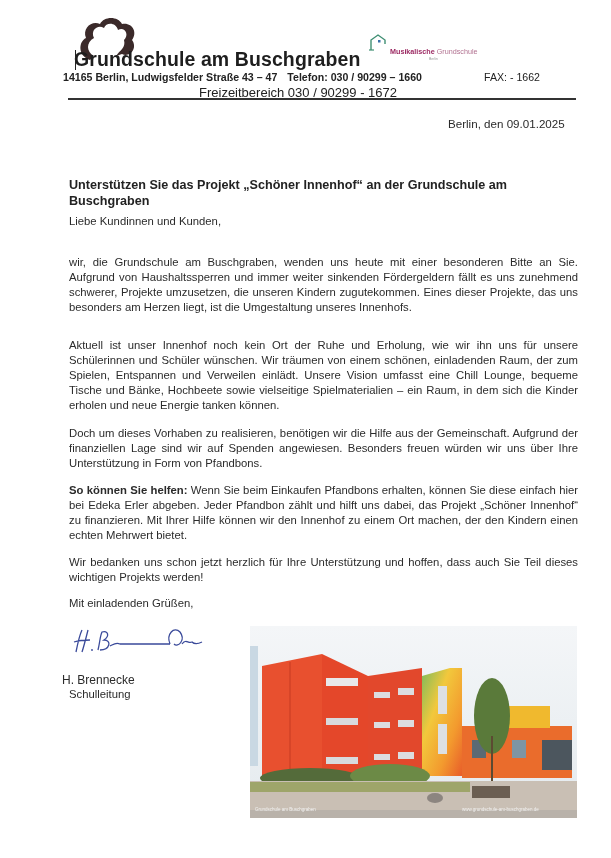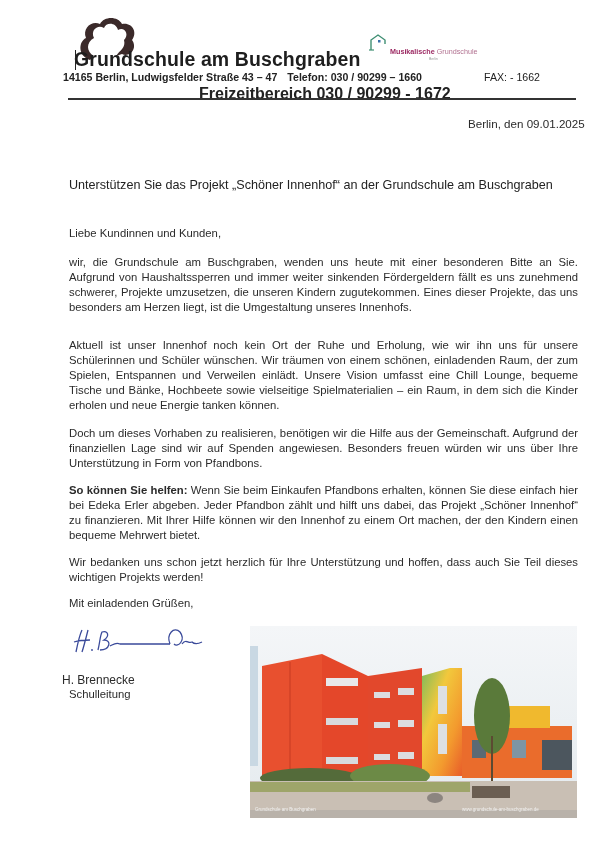--- a/index.html
+++ b/index.html
@@ -5,31 +5,31 @@
   html, body { margin: 0; padding: 0; background: #ffffff; }
   body { width: 611px; height: 858px; position: relative; overflow: hidden;
          font-family: "Liberation Sans", sans-serif; color: #2a2a2a; }
   .abs { position: absolute; }
   #logo { left: 76px; top: 16px; width: 62px; height: 46px; }
   #school-name { left: 74px; top: 48px; font-size: 19.5px; font-weight: bold; color: #1e1e1e; letter-spacing: 0.1px; white-space: nowrap; }
   #cursor-bar { left: 75px; top: 50px; width: 1px; height: 20px; background: #222; }
   #addr-line { left: 63px; top: 71px; font-size: 10.6px; font-weight: bold; color: #222; white-space: nowrap; }
   #addr-line .gap { display: inline-block; width: 10px; }
   #fax { left: 484px; top: 71px; font-size: 10.6px; font-weight: normal; color: #222; white-space: nowrap; }
-  #freizeit { left: 199px; top: 85px; font-size: 16px; font-weight: bold; color: #222; white-space: nowrap; }
+  #freizeit { left: 199px; top: 85px; font-size: 13px; font-weight: normal; color: #222; white-space: nowrap; }
   #header-rule { left: 68px; top: 98px; width: 508px; height: 2px; background: #333; }
   #music-icon { left: 368px; top: 32px; width: 20px; height: 22px; }
   #music-text { left: 390px; top: 47px; font-size: 7.2px; white-space: nowrap; }
   #music-text .bold { color: #9c2a63; font-weight: bold; }
   #music-text .light { color: #b0708f; }
   #music-sub { left: 429px; top: 57px; font-size: 3.5px; color: #999; }
-  #date { left: 448px; top: 117px; font-size: 11.6px; color: #2a2a2a; white-space: nowrap; margin-left: 20px; }
-  #subject { left: 69px; top: 177px; width: 510px; font-size: 12.6px; font-weight: normal; line-height: 16px; color: #222; }
+  #date { left: 448px; top: 117px; font-size: 11.6px; color: #2a2a2a; white-space: nowrap; }
+  #subject { left: 69px; top: 177px; width: 510px; font-size: 12.6px; font-weight: bold; line-height: 16px; color: #222; }
   .para { position: absolute; left: 69px; width: 509px; font-size: 11.3px; line-height: 15px; text-align: justify; color: #2b2b2b; }
-  #greeting { top: 226px; }
+  #greeting { top: 214px; }
   #p1 { top: 255px; }
   #p2 { top: 338px; }
   #p3 { top: 426px; }
   #p4 { top: 483px; }
   #p5 { top: 555px; }
   #closing { left: 69px; top: 597px; font-size: 11.3px; color: #2b2b2b; }
   #signature { left: 70px; top: 620px; width: 140px; height: 40px; }
   #signer-name { left: 62px; top: 673px; font-size: 12px; color: #2b2b2b; }
   #signer-role { left: 69px; top: 688px; font-size: 11.3px; color: #2b2b2b; text-align: right; }
   #photo { left: 250px; top: 626px; width: 327px; height: 192px; overflow: hidden; }
@@ -62,21 +62,21 @@
 <div id="music-sub" class="abs">Berlin</div>
 
 <div id="date" class="abs">Berlin, den 09.01.2025</div>
 
 <div id="subject" class="abs">Unterstützen Sie das Projekt „Schöner Innenhof“ an der Grundschule am Buschgraben</div>
 
 <div id="greeting" class="para">Liebe Kundinnen und Kunden,</div>
 <div id="p1" class="para">wir, die Grundschule am Buschgraben, wenden uns heute mit einer besonderen Bitte an Sie. Aufgrund von Haushaltssperren und immer weiter sinkenden Fördergeldern fällt es uns zunehmend schwerer, Projekte umzusetzen, die unseren Kindern zugutekommen. Eines dieser Projekte, das uns besonders am Herzen liegt, ist die Umgestaltung unseres Innenhofs.</div>
 <div id="p2" class="para">Aktuell ist unser Innenhof noch kein Ort der Ruhe und Erholung, wie wir ihn uns für unsere Schülerinnen und Schüler wünschen. Wir träumen von einem schönen, einladenden Raum, der zum Spielen, Entspannen und Verweilen einlädt. Unsere Vision umfasst eine Chill Lounge, bequeme Tische und Bänke, Hochbeete sowie vielseitige Spielmaterialien – ein Raum, in dem sich die Kinder erholen und neue Energie tanken können.</div>
 <div id="p3" class="para">Doch um dieses Vorhaben zu realisieren, benötigen wir die Hilfe aus der Gemeinschaft. Aufgrund der finanziellen Lage sind wir auf Spenden angewiesen. Besonders freuen würden wir uns über Ihre Unterstützung in Form von Pfandbons.</div>
-<div id="p4" class="para"><b>So können Sie helfen:</b><span> Wenn Sie beim Einkaufen Pfandbons erhalten, können Sie diese einfach hier bei Edeka Erler abgeben. Jeder Pfandbon zählt und hilft uns dabei, das Projekt „Schöner Innenhof“ zu finanzieren. Mit Ihrer Hilfe können wir den Innenhof zu einem Ort machen, der den Kindern einen bequeme Mehrwert bietet.</span></div>
+<div id="p4" class="para"><b>So können Sie helfen:</b><span> Wenn Sie beim Einkaufen Pfandbons erhalten, können Sie diese einfach hier bei Edeka Erler abgeben. Jeder Pfandbon zählt und hilft uns dabei, das Projekt „Schöner Innenhof“ zu finanzieren. Mit Ihrer Hilfe können wir den Innenhof zu einem Ort machen, der den Kindern einen echten Mehrwert bietet.</span></div>
 <div id="p5" class="para">Wir bedanken uns schon jetzt herzlich für Ihre Unterstützung und hoffen, dass auch Sie Teil dieses wichtigen Projekts werden!</div>
 
 <div id="closing" class="abs">Mit einladenden Grüßen,</div>
 
 <svg id="signature" class="abs" viewBox="0 0 140 40">
   <path d="M6 32 C8 22 10 14 12 10 M4 22 C10 20 16 20 20 20 M18 10 C16 18 14 26 12 32" fill="none" stroke="#3a4a9a" stroke-width="1.3"></path>
   <circle cx="22" cy="30" r="0.9" fill="#3a4a9a"></circle>
   <path d="M28 30 C30 22 30 16 32 12 C38 10 40 16 34 20 C42 20 40 30 30 30 M40 26 C44 24 46 22 50 24 L100 24" fill="none" stroke="#3a4a9a" stroke-width="1.3"></path>
   <path d="M100 24 C96 14 104 6 110 12 C116 20 108 28 104 24 M112 24 C116 18 118 24 122 22 C124 24 128 24 132 22" fill="none" stroke="#3a4a9a" stroke-width="1.3"></path>
 </svg>

